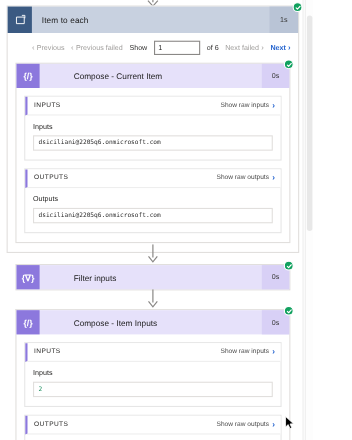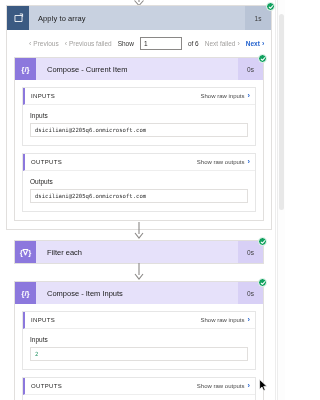--- a/index.html
+++ b/index.html
@@ -73,21 +73,21 @@
     display: flex; align-items: stretch; height: 22px;
     background: #e6e1fa;
   }
   .act-icon-box {
     width: 21px; flex: 0 0 21px; background: #8c78dd;
     display: flex; align-items: center; justify-content: center;
     color: #fff; font-size: 8px; font-weight: bold;
   }
   .act-title {
     flex: 1 1 auto; display: flex; align-items: center; padding-left: 11px;
-    font-size: 7.5px; color: #1b1b1b;
+    font-size: 7.5px; color: #1b1b1b; margin-left: 20px;
   }
   .act-dur {
     flex: 0 0 25px; display: flex; align-items: center; justify-content: center;
     font-size: 6.5px; color: #3a3a3a; background: #d8d0f6;
   }
 
   
   .io-body { padding: 7px 7px 8px 7px; }
   .io-block { border: 1px solid #e6e6e6; background: #fff; margin-bottom: 7px; }
   .io-block:last-child { margin-bottom: 0; }
@@ -151,21 +151,21 @@
         </svg>
     </div>
 
     <div class="loop-header">
       <div class="loop-icon-box">
         <svg width="11" height="11" viewBox="0 0 14 14">
           <path d="M2.5 3.2 L2.5 10.8 L11.5 10.8 L11.5 3.2 Z" stroke="#ffffff" stroke-width="1.1" fill="none"></path>
           <path d="M9.2 1.2 L12.2 1.2 L12.2 4.2" stroke="#ffffff" stroke-width="1.1" fill="none" stroke-linecap="round"></path>
         </svg>
       </div>
-      <div class="loop-title">Apply to array</div>
+      <div class="loop-title">Item to each</div>
       <div class="dur-badge">1s</div>
     </div>
 
     <div class="pager">
       <span class="pg">
         <span class="chev">‹</span>
         <span>Previous</span>
       </span>
       <span class="pg">
         <span class="chev">‹</span>
@@ -241,21 +241,21 @@
   </div>
 
   <div class="action" style="top:240px;">
     <div class="check" style="right:-4px; top:-4px;">
       <svg width="6" height="6" viewBox="0 0 10 10">
           <path d="M2 5.2 L4 7.2 L8 2.8" stroke="#fff" stroke-width="1.7" fill="none" stroke-linecap="round" stroke-linejoin="round"></path>
         </svg>
     </div>
     <div class="act-header">
       <div class="act-icon-box">{∇}</div>
-      <div class="act-title">Filter each</div>
+      <div class="act-title">Filter inputs</div>
       <div class="act-dur">0s</div>
     </div>
   </div>
 
   <div class="conn" style="top:263px;">
     <svg width="16" height="18" viewBox="0 0 16 18">
       <path d="M8 0 L8 12" stroke="#8a8886" stroke-width="1.1" fill="none"></path>
       <path d="M4 11 L8 16 L12 11" stroke="#8a8886" stroke-width="1.1" fill="none"></path>
     </svg>
   </div>

